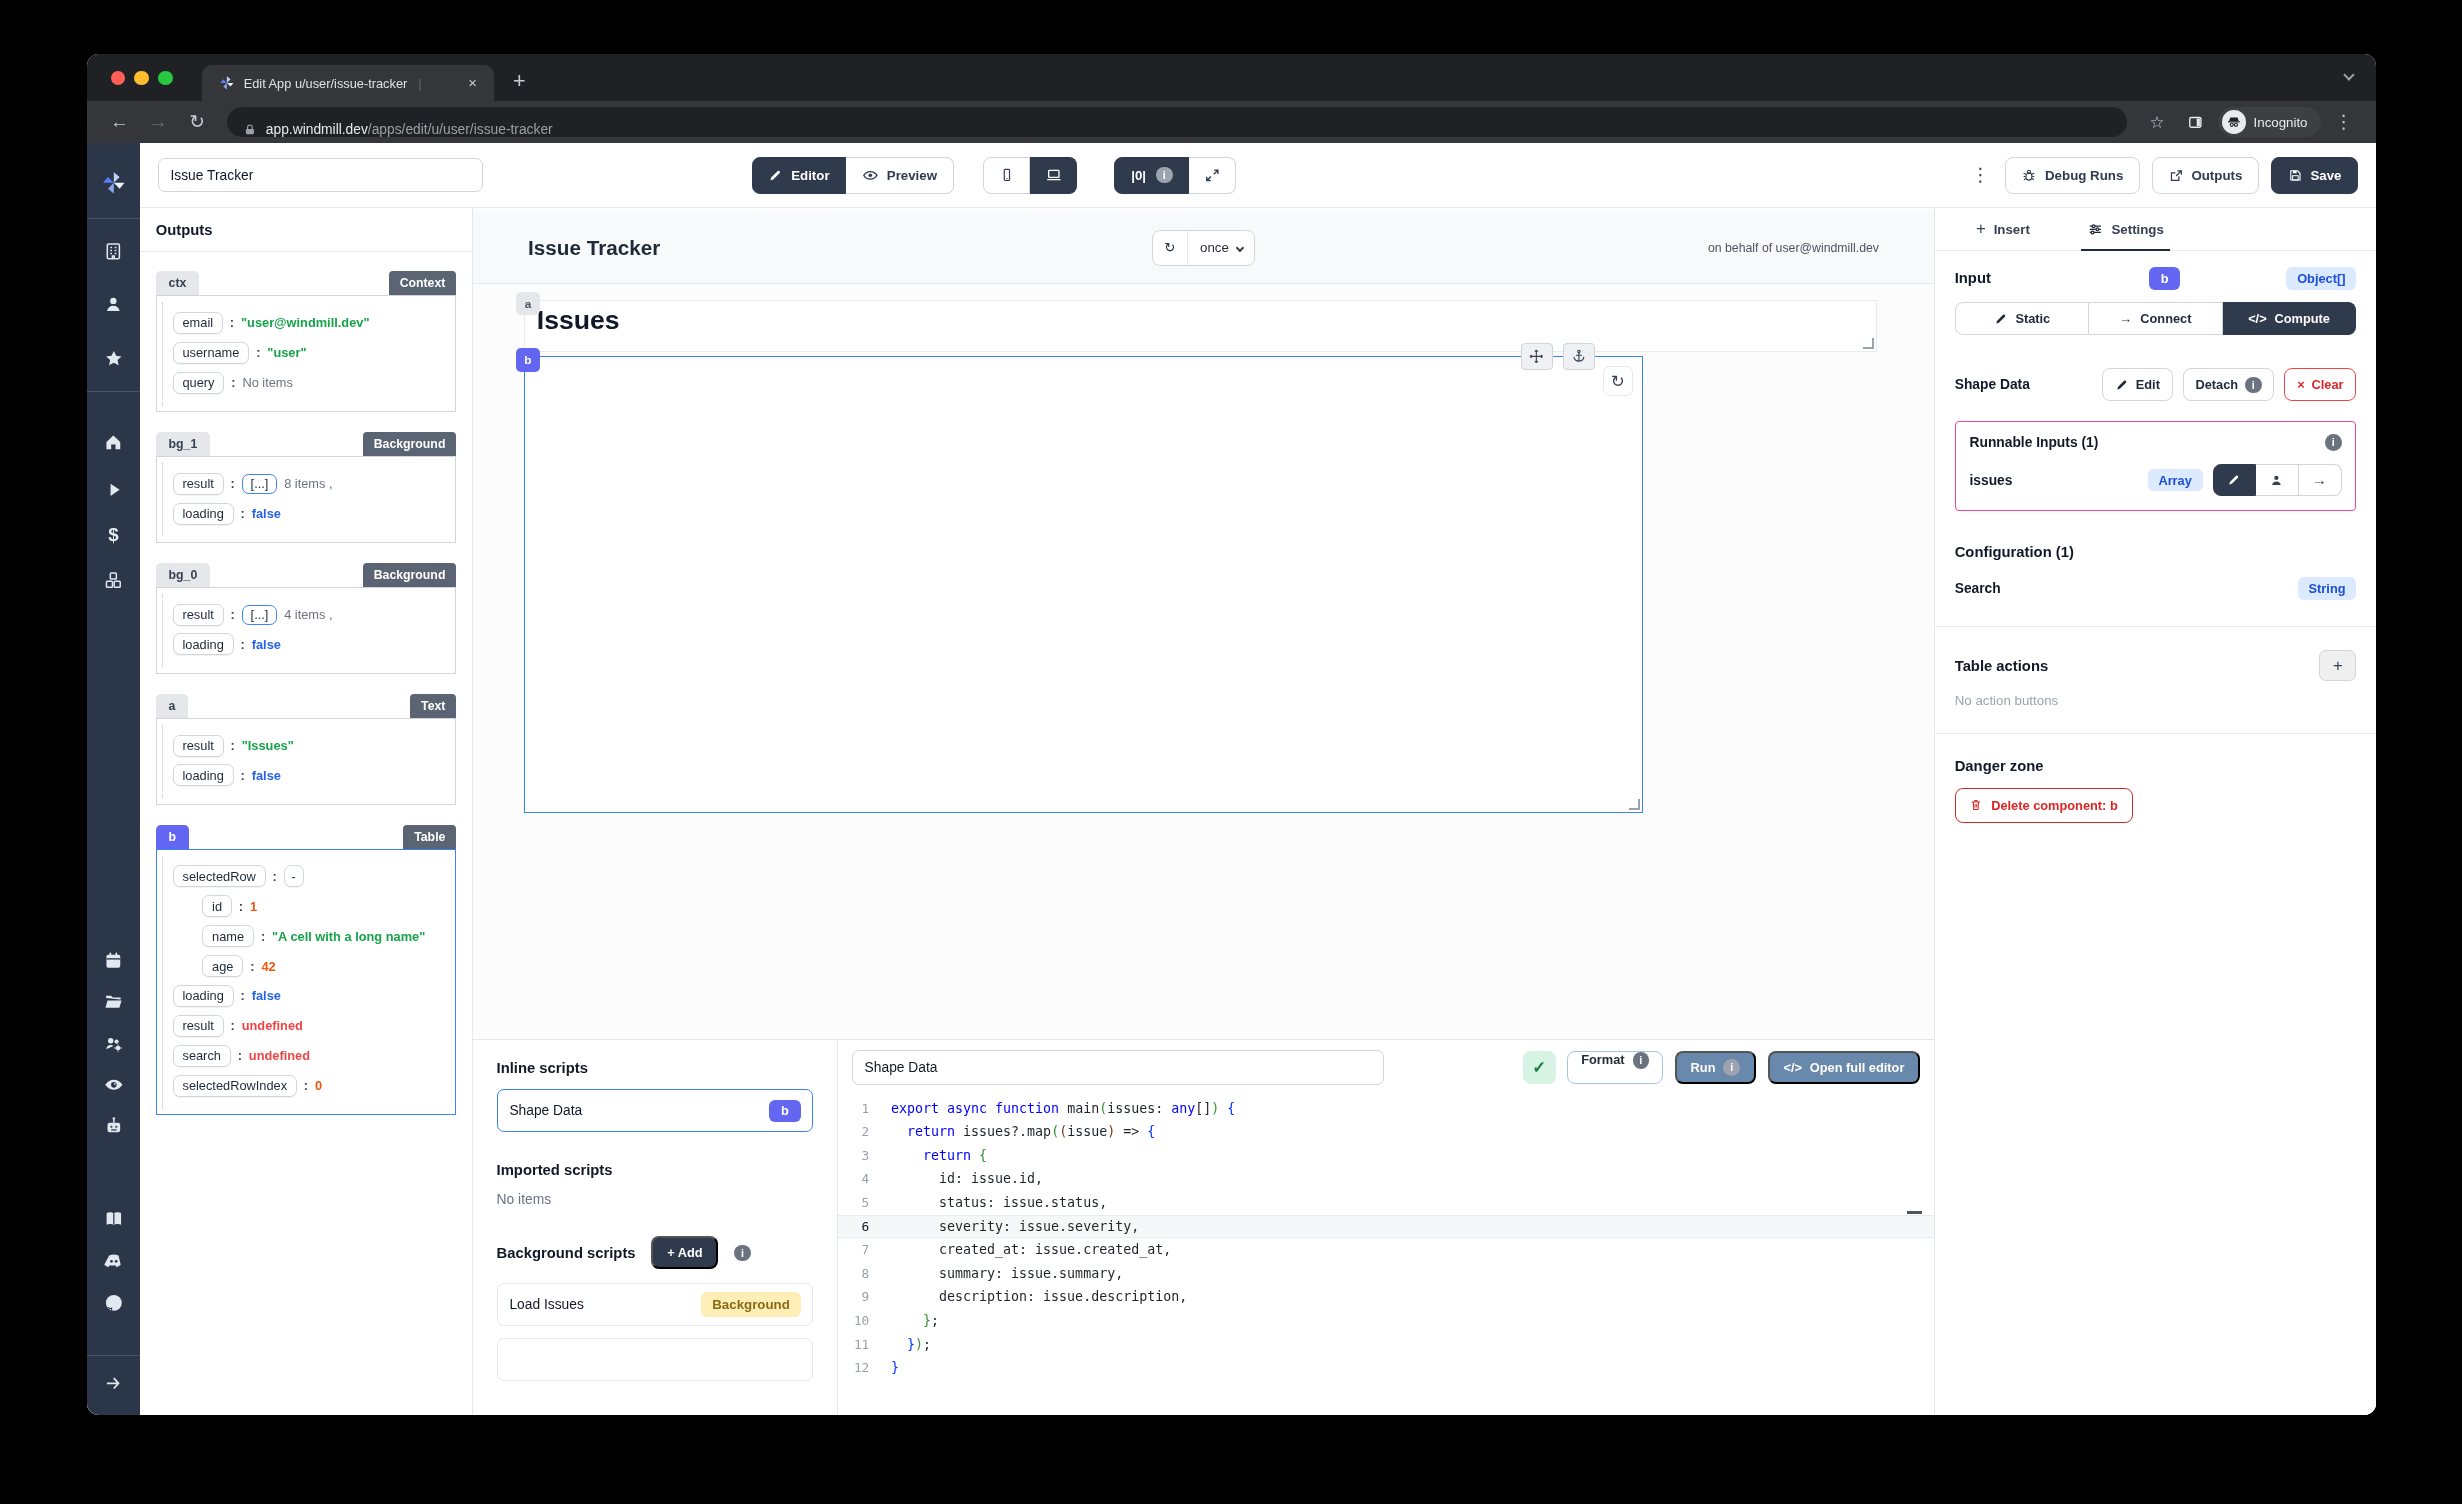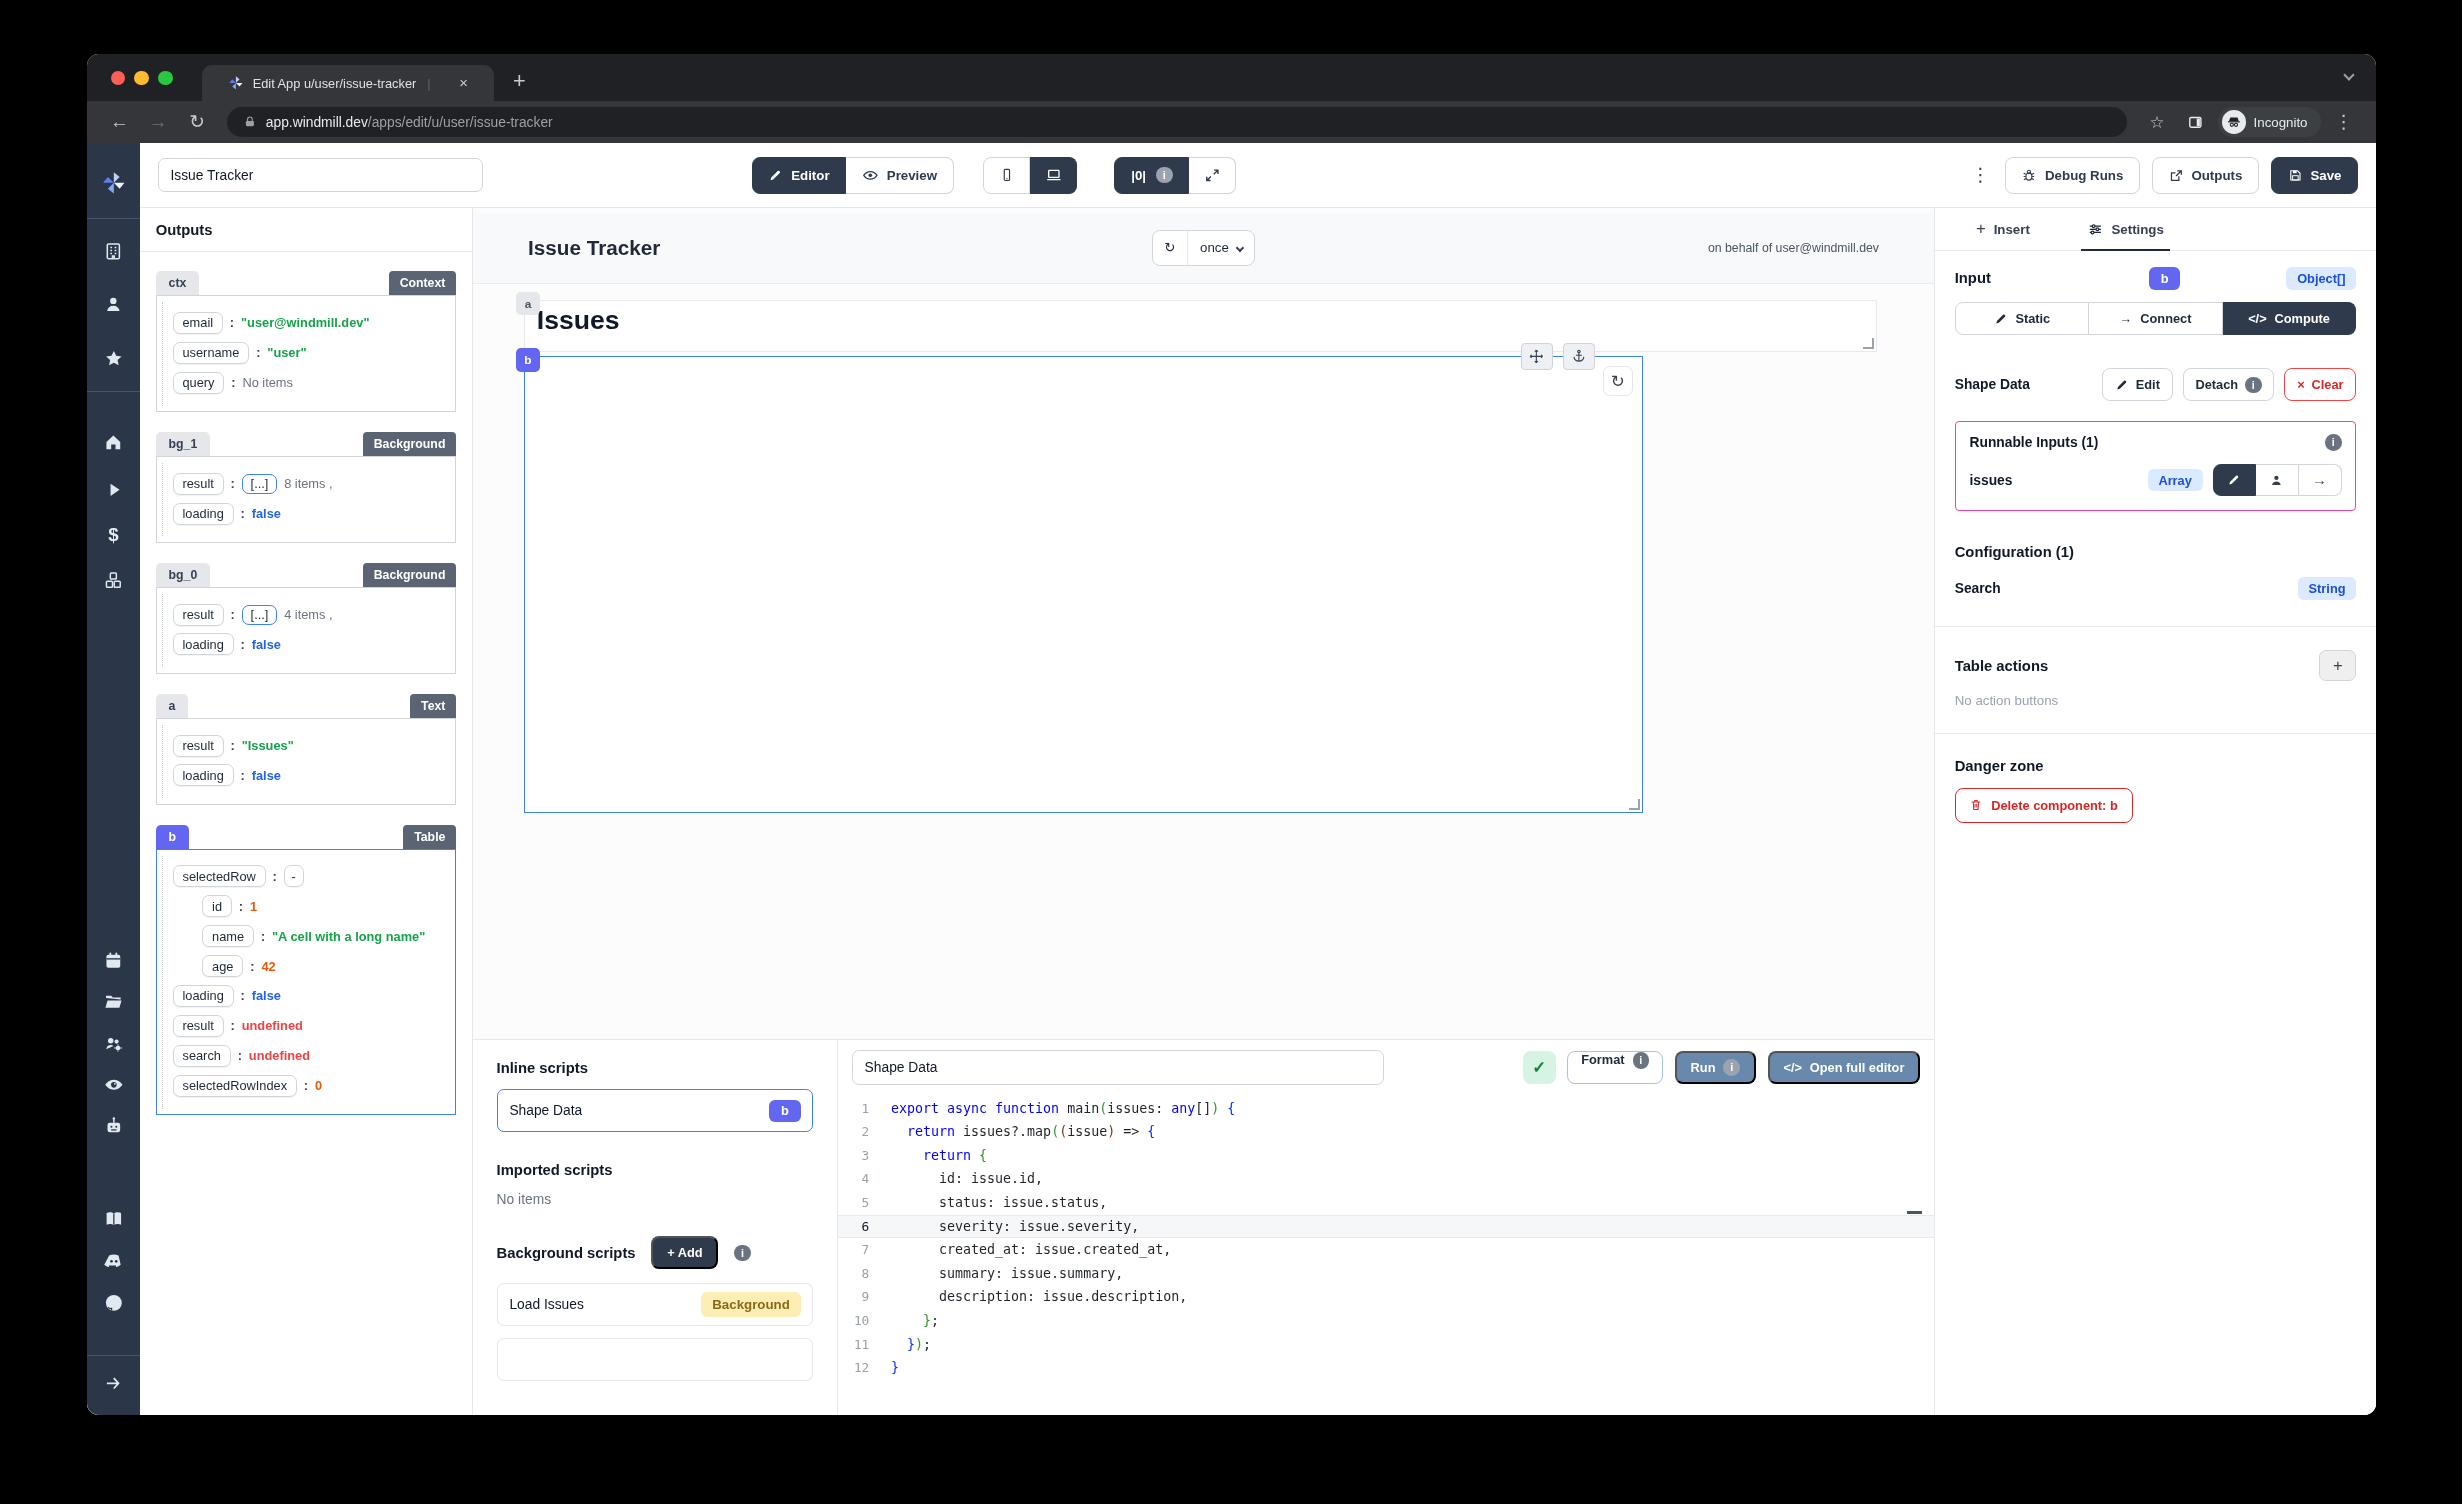--- a/index.html
+++ b/index.html
@@ -2,29 +2,29 @@
 <html><head>
 <meta charset="utf-8">
 <style>
   *{box-sizing:border-box;margin:0;padding:0}
   html,body{width:2463px;height:1504px;background:#000;font-family:"Liberation Sans",sans-serif;overflow:hidden}
   .window{position:absolute;left:87px;top:54px;width:2289px;height:1361px;border-radius:11.8px;overflow:hidden;background:#fff;box-shadow:0 19.7px 59px rgba(0,0,0,.6)}
 
   
   .tabbar{height:47px;background:#202124;position:relative}
   .tl{position:absolute;width:14.8px;height:14.8px;border-radius:50%;top:16.7px}
-  .tab{position:absolute;left:115px;bottom:0;width:292px;height:36px;background:#35363a;border-radius:9.9px 9.9px 0 0;display:flex;align-items:center;padding:0 26px;gap:8.9px;color:#dfe1e5;font-size:12.8px;white-space:nowrap}
+  .tab{position:absolute;left:115px;bottom:0;width:292px;height:36px;background:#35363a;border-radius:9.9px 9.9px 0 0;display:flex;align-items:center;padding:0 17px;gap:8.9px;color:#dfe1e5;font-size:12.8px;white-space:nowrap}
   .tab .sep{color:#5f6368;margin-left:2px}
   .tab .x{margin-left:auto;color:#c7cbd1;font-size:14.8px}
   .newtab{position:absolute;left:426px;bottom:6.9px;color:#c7cbd1;font-size:21.7px;font-weight:400}
   .tabchev{position:absolute;right:23.6px;top:16.7px}
   .navbar{height:42px;background:#35363a;display:flex;align-items:center;padding:0 15.8px;gap:5.9px}
   .navico{width:33px;height:33px;display:flex;align-items:center;justify-content:center;color:#c7cbd1;font-size:18.7px;flex:none}
   .dim{color:#6e7175}
-  .urlpill{flex:1;height:30.5px;background:#202124;border-radius:15.8px;display:flex;align-items:center;padding:0 15.8px;gap:8.9px;margin:0 7.9px;font-size:13.8px;min-width:0}
+  .urlpill{flex:1;height:30.5px;background:#202124;border-radius:15.8px;display:flex;align-items:flex-end;padding:0 15.8px;gap:8.9px;margin:0 7.9px;font-size:13.8px;min-width:0}
   .host{color:#e8eaed}.path{color:#9aa0a6}
   .incog{height:29.6px;background:#3c4043;border-radius:14.8px;display:flex;align-items:center;gap:7.9px;padding:0 13.8px 0 3.9px;color:#e8eaed;font-size:13.3px;flex:none}
   .incircle{width:23.6px;height:23.6px;border-radius:50%;background:#e8eaed;display:flex;align-items:center;justify-content:center}
 
   
   .app{display:flex;height:1272px;background:#fff}
   .rail{width:53px;background:#2b3648;position:relative;flex:none}
   .ric{position:absolute;left:0;width:53px;height:27.6px;display:flex;align-items:center;justify-content:center}
   .rdiv{position:absolute;left:0;width:53px;border-top:1px solid #46536a}
   .dollar{color:#e2e8f0;font-size:18.7px;font-weight:700}

